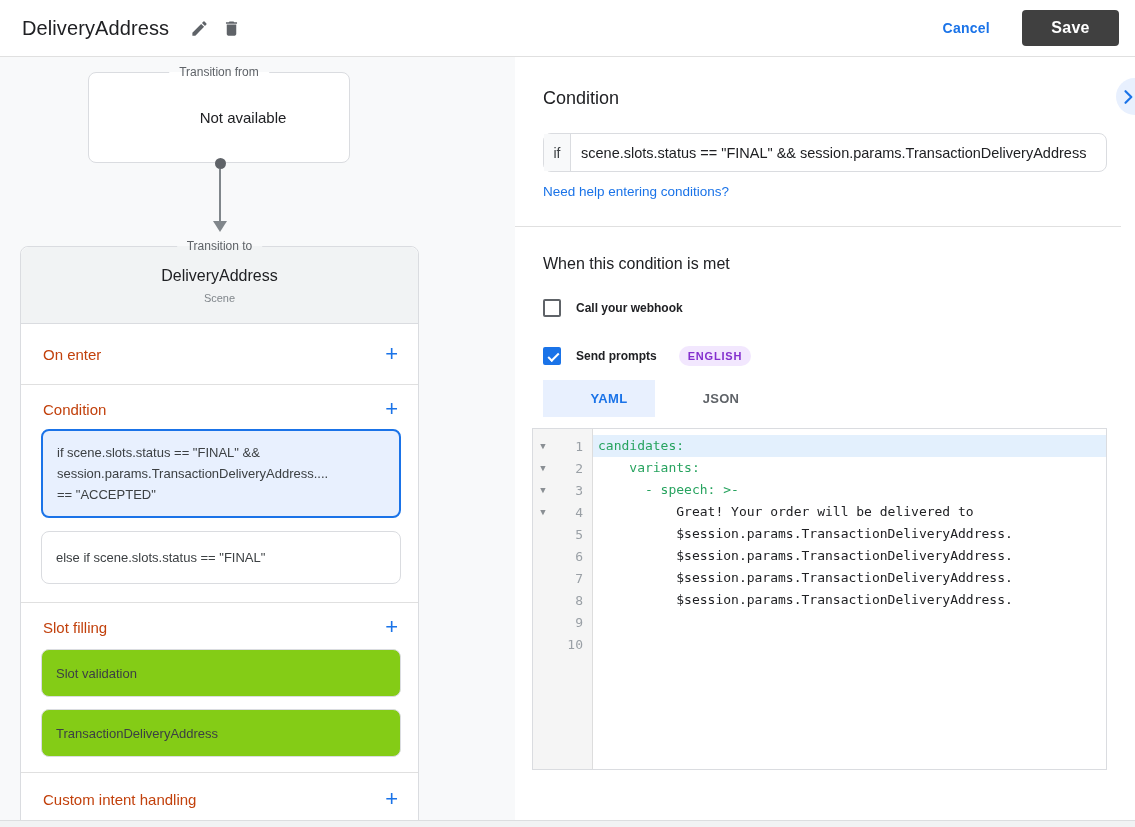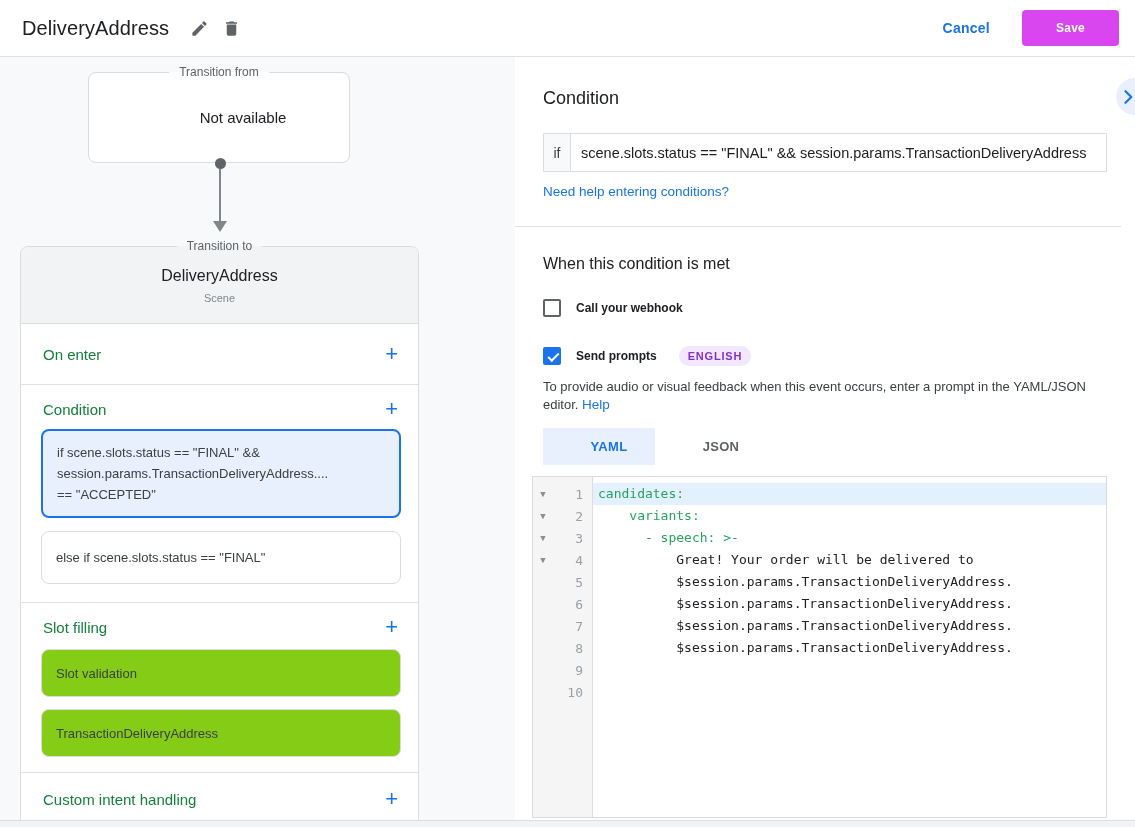--- a/index.html
+++ b/index.html
@@ -11,22 +11,22 @@
   .topbar { position:relative; height:57px; display:flex; align-items:center;
             padding:0 16px 0 22px; border-bottom:1px solid #e0e0e0; background:#fff; }
   .page-title { font-size:20px; color:#202124; letter-spacing:.1px; }
   .icon-btn { background:none; border:none; cursor:pointer; display:flex; align-items:center;
               justify-content:center; width:32px; height:32px; border-radius:50%; }
   .icon-btn svg { fill:#5f6368; }
   .edit-btn { margin-left:14px; }
   .topbar-spacer { flex:1; }
   .cancel-btn { background:none; border:none; color:#1a73e8; font-size:14px; font-weight:700;
                 letter-spacing:.25px; cursor:pointer; margin-right:32px; font-family:inherit; }
-  .save-btn { background:#d946ef; color:#fff; border:none; border-radius:4px; width:97px;
-              height:36px; font-size:12px; font-weight:700; letter-spacing:.25px; cursor:pointer;
+  .save-btn { background:#404040; color:#fff; border:none; border-radius:4px; width:97px;
+              height:36px; font-size:16px; font-weight:700; letter-spacing:.25px; cursor:pointer;
               font-family:inherit; }
 
   
   .body { position:relative; display:flex; height:770px; }
   .bottom-strip { position:absolute; left:0; right:0; bottom:0; height:7px;
                   background:#f1f3f4; border-top:1px solid #dcdee0; z-index:30; }
 
   
   .flow-panel { position:relative; width:529px; height:100%; background:#f8f9fa; overflow:hidden; }
 
@@ -48,21 +48,21 @@
   .tcard-legend { background:linear-gradient(#f8f9fa 50%, #f1f3f4 50%); }
   .card-head { height:77px; background:#f1f3f4; border-bottom:1px solid #dadce0;
                border-radius:8px 8px 0 0; text-align:center; padding-top:20px; }
   .scene-name { font-size:16px; color:#202124; }
   .scene-type { font-size:11px; color:#80868b; margin-top:7px; }
 
   .card-row { display:flex; align-items:center; justify-content:space-between;
               padding:0 16px 0 22px; background:#fff; }
   .row-onenter { height:60px; }
   .row-custom { height:53px; border-top:1px solid #e0e0e0; }
-  .sec-label { font-size:15px; color:#15803d; }
+  .sec-label { font-size:15px; color:#c2410c; }
   .plus { color:#1a73e8; font-size:22px; font-weight:400; line-height:20px; cursor:pointer;
           background:none; border:none; font-family:inherit; padding:0 4px; }
 
   .card-sec { border-top:1px solid #e0e0e0; background:#fff; }
   .sec-head { display:flex; align-items:center; justify-content:space-between;
               padding:14px 16px 10px 22px; }
   .cond-box { margin:0 17px 0 20px; border:2px solid #1a73e8; background:#e8f0fe;
               border-radius:8px; padding:11px 14px; font-size:13px; line-height:21px;
               color:#3c4043; white-space:pre-line; cursor:pointer; }
   .cond-box.plain { border:1px solid #dadce0; background:#fff; margin-top:13px;
@@ -74,21 +74,21 @@
   .sec-cond { padding-bottom:18px; }
   .sec-slots { padding-bottom:3px; }
 
   
   .detail-panel { position:relative; flex:1; background:#fff; padding:0 14px 0 28px; }
   .cond-title { font-size:18px; font-weight:400; color:#202124; margin-top:31px; }
   .expand-btn { position:absolute; top:21px; right:-18px; width:37px; height:37px;
                 border-radius:50%; background:#e8f0fe; border:none; cursor:pointer;
                 display:flex; align-items:center; justify-content:center; padding-right:14px; }
   .if-row { display:flex; width:564px; height:39px; margin-top:24px;
-            border:1px solid #dadce0; border-radius:1px; }
+            border:1px solid #dadce0; border-radius:8px; }
   .if-cell { width:27px; background:#f8f9fa; border-right:1px solid #dadce0;
              display:flex; align-items:center; justify-content:center;
              font-size:14px; color:#3c4043; }
   .if-input { flex:1; border:none; outline:none; font-size:14.5px; color:#202124;
               padding:0 10px; font-family:inherit; white-space:nowrap; overflow:hidden;
               display:flex; align-items:center; }
   .link { color:#1a73e8; font-size:13.5px; cursor:pointer; text-decoration:none; }
   .help-cond { display:inline-block; margin-top:12px; }
   .h-divider { height:1px; background:#e0e0e0; margin:26px 0 0 -28px; width:606px; }
 
@@ -232,21 +232,20 @@
         <div class="cbox"></div>
         <span class="check-label">Call your webhook</span>
       </div>
 
       <div class="check-row second">
         <div class="cbox checked"></div>
         <span class="check-label">Send prompts</span>
         <span class="lang-badge">ENGLISH</span>
       </div>
 
-      <p class="desc"><span>To provide audio or visual feedback when this event occurs, enter a prompt in the YAML/JSON editor.</span> <a class="link">Help</a></p>
 
       <div class="tabs">
         <div class="tab selected" id="tab-0">YAML</div>
         <div class="tab" id="tab-1">JSON</div>
       </div>
 
       <div class="editor">
         <div class="gutter" id="gutter">
             <div class="gutter-line">
               <span class="fold">▼</span>

